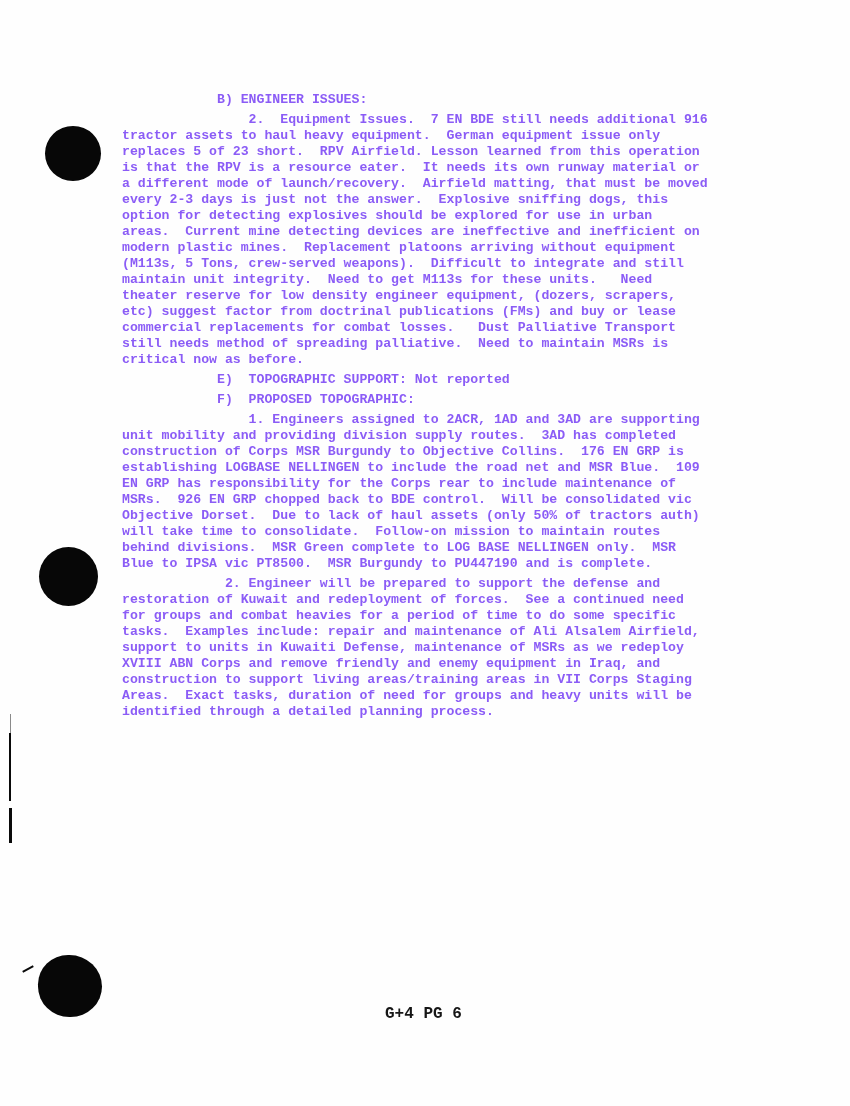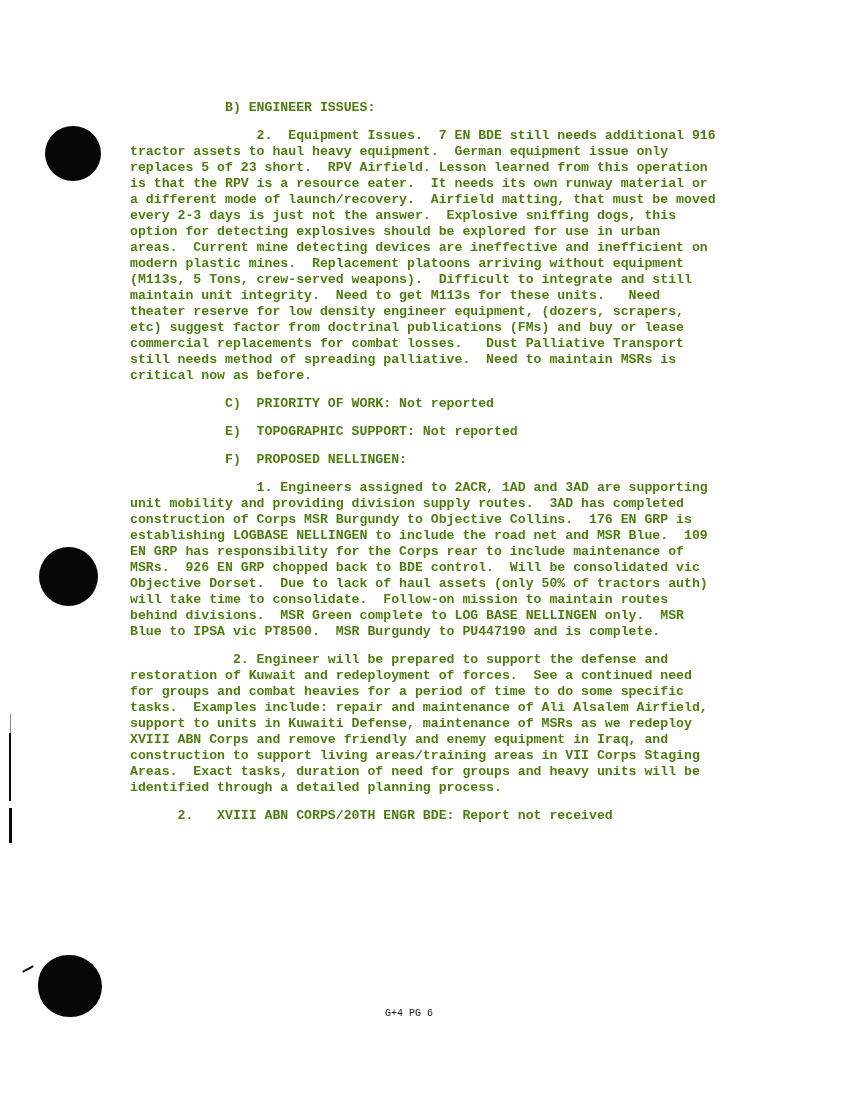--- a/index.html
+++ b/index.html
@@ -15,38 +15,38 @@
     overflow: hidden;
     font-family: "Liberation Mono", monospace;
   }
   
   .text-column {
     position: absolute;
     left: 118px;
     top: 88px;
   }
   pre.tline {
-    margin: 12px;
+    margin: 4px;
     font-family: "Liberation Mono", monospace;
     font-weight: bold;
     font-size: 13.2px;
     line-height: 16px;
-    color: #4d7c0f;
+    color: #8b5cf6;
     white-space: pre;
   }
   .gap-16 { margin-bottom: 16px; }
   .gap-18 { margin-bottom: 18px; }
   .gap-22 { margin-bottom: 22px; }
   .footer {
     position: absolute;
     left: 385px;
     top: 1006px;
     font-family: "Liberation Mono", monospace;
-    font-weight: normal;
-    font-size: 10px;
+    font-weight: bold;
+    font-size: 16px;
     line-height: 16px;
     color: #161616;
     white-space: pre;
     text-align: center;
   }
   
   .punch-hole {
     position: absolute;
     background: #070707;
     border-radius: 50%;
@@ -93,40 +93,38 @@
 option for detecting explosives should be explored for use in urban
 areas.  Current mine detecting devices are ineffective and inefficient on
 modern plastic mines.  Replacement platoons arriving without equipment
 (M113s, 5 Tons, crew-served weapons).  Difficult to integrate and still
 maintain unit integrity.  Need to get M113s for these units.   Need
 theater reserve for low density engineer equipment, (dozers, scrapers,
 etc) suggest factor from doctrinal publications (FMs) and buy or lease
 commercial replacements for combat losses.   Dust Palliative Transport
 still needs method of spreading palliative.  Need to maintain MSRs is
 critical now as before.</pre>
-    <pre class="tline gap-16">            C)  PRIORITY OF WORK: Not reported</pre>
     <pre class="tline gap-16">            E)  TOPOGRAPHIC SUPPORT: Not reported</pre>
-    <pre class="tline gap-18">            F)  PROPOSED NELLINGEN:</pre>
+    <pre class="tline gap-18">            F)  PROPOSED TOPOGRAPHIC:</pre>
     <pre class="tline">                1. Engineers assigned to 2ACR, 1AD and 3AD are supporting
 unit mobility and providing division supply routes.  3AD has completed
 construction of Corps MSR Burgundy to Objective Collins.  176 EN GRP is
 establishing LOGBASE NELLINGEN to include the road net and MSR Blue.  109
 EN GRP has responsibility for the Corps rear to include maintenance of
 MSRs.  926 EN GRP chopped back to BDE control.  Will be consolidated vic
 Objective Dorset.  Due to lack of haul assets (only 50% of tractors auth)
 will take time to consolidate.  Follow-on mission to maintain routes
 behind divisions.  MSR Green complete to LOG BASE NELLINGEN only.  MSR
 Blue to IPSA vic PT8500.  MSR Burgundy to PU447190 and is complete.</pre>
     <pre class="tline gap-16">             2. Engineer will be prepared to support the defense and
 restoration of Kuwait and redeployment of forces.  See a continued need
 for groups and combat heavies for a period of time to do some specific
 tasks.  Examples include: repair and maintenance of Ali Alsalem Airfield,
 support to units in Kuwaiti Defense, maintenance of MSRs as we redeploy
 XVIII ABN Corps and remove friendly and enemy equipment in Iraq, and
 construction to support living areas/training areas in VII Corps Staging
 Areas.  Exact tasks, duration of need for groups and heavy units will be
 identified through a detailed planning process.</pre>
-    <pre class="tline">      2.   XVIII ABN CORPS/20TH ENGR BDE: Report not received</pre>
   </div>
 
   <div class="footer">G+4 PG 6</div>
 
 </div>
 
 </body></html>

